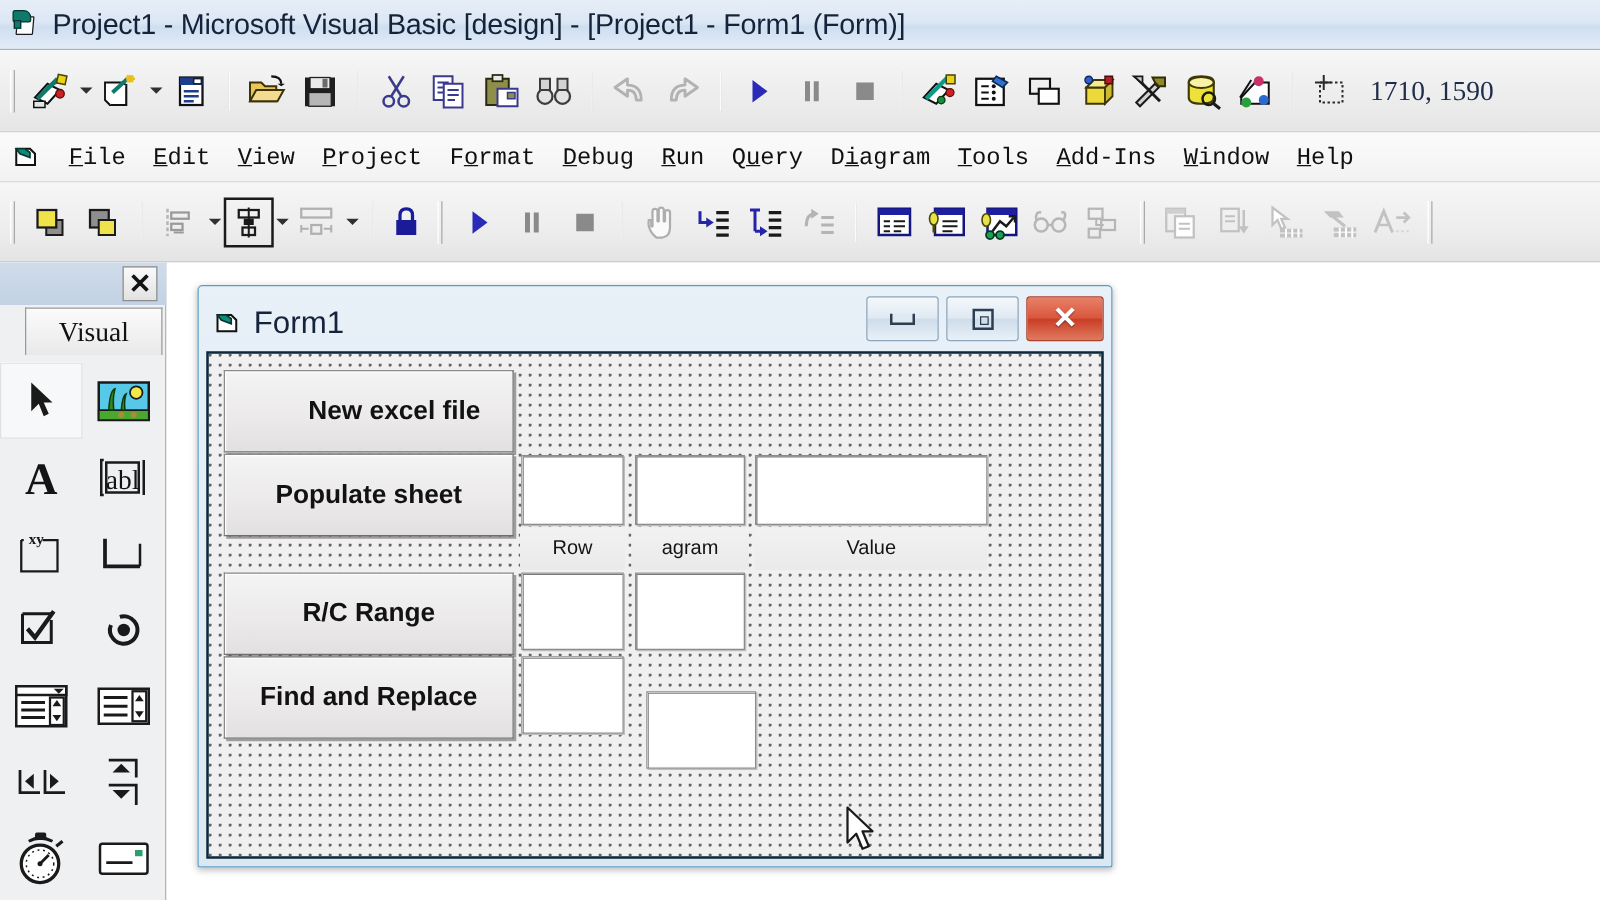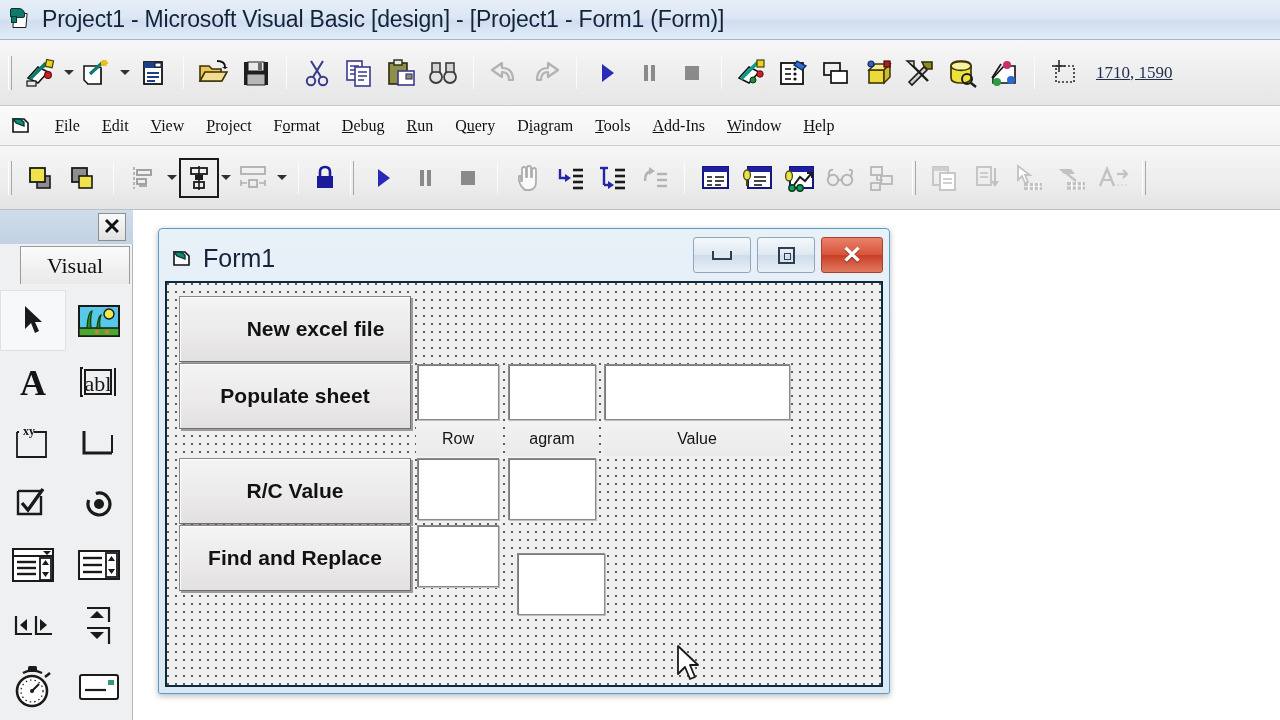--- a/index.html
+++ b/index.html
@@ -65,37 +65,36 @@
   .drop-ar {
     width:14px; height:42px; flex:none;
     display:flex; align-items:center; justify-content:center;
   }
   .drop-ar i {
     width:0;height:0;border-left:5px solid transparent;border-right:5px solid transparent;
     border-top:5px solid #303030; display:block;
   }
   .coordbox { display:flex; align-items:center; flex:none; }
   .coordtxt {
-    font-size:17px; color:#1e2d4a; margin-left:14px; white-space:nowrap;
+    font-size:22px; color:#1e2d4a; margin-left:14px; white-space:nowrap;
     font-family:"Liberation Serif", serif;
-    text-decoration:underline;
   }
   .poscur { width:34px; height:30px; position:relative; flex:none; margin-left:4px; }
 
   
   .menubar {
     position:absolute; left:0; top:106px; width:1280px; height:40px;
     background:linear-gradient(to bottom,#fbfbfb 0%,#f2f2f2 100%);
     border-bottom:1px solid #cfcfcf;
     display:flex; align-items:center; padding-left:10px;
   }
   .menubar .m-icon { width:24px; height:24px; margin-right:10px; flex:none; position:relative; }
   .mitem {
-    font-size:16px; color:#101010; padding:2px 11px; white-space:nowrap;
-    cursor:default; font-family:Liberation Serif, serif;
+    font-size:19px; color:#101010; padding:2px 11px; white-space:nowrap;
+    cursor:default; font-family:Liberation Mono, monospace;
   }
   .mitem u { text-decoration:underline; }
 
   
   .toolbar-form {
     position:absolute; left:0; top:146px; width:1280px; height:64px;
     background:linear-gradient(to bottom,#f6f6f6 0%,#ededed 60%,#e4e4e4 100%);
     border-bottom:1px solid #bfbfbf;
     display:flex; align-items:center;
   }
@@ -924,21 +923,21 @@
         <div class="vbtn" style="left:12px; top:80px; width:232px; height:66px;text-align:center;">Populate sheet</div>
 
         <div class="vtxt" style="left:250px; top:81px; width:82px; height:56px;"></div>
         <div class="vtxt" style="left:341px; top:81px; width:88px; height:56px;"></div>
         <div class="vtxt" style="left:437px; top:81px; width:186px; height:56px;"></div>
 
         <div class="vlbl" style="left:249px; top:139px; width:84px; height:34px;">Row</div>
         <div class="vlbl" style="left:338px; top:139px; width:94px; height:34px;">agram</div>
         <div class="vlbl" style="left:437px; top:139px; width:186px; height:34px;">Value</div>
 
-        <div class="vbtn" style="left:12px; top:175px; width:232px; height:66px;">R/C Value</div>
+        <div class="vbtn" style="left:12px; top:175px; width:232px; height:66px;">R/C Range</div>
         <div class="vtxt" style="left:250px; top:175px; width:82px; height:62px;"></div>
         <div class="vtxt" style="left:341px; top:175px; width:88px; height:62px;"></div>
 
         <div class="vbtn" style="left:12px; top:242px; width:232px; height:66px;">Find and Replace</div>
         <div class="vtxt" style="left:250px; top:242px; width:82px; height:62px;"></div>
         <div class="vtxt" style="left:350px; top:270px; width:88px; height:62px;"></div>
 
       </div>
     </div>
   </div>

